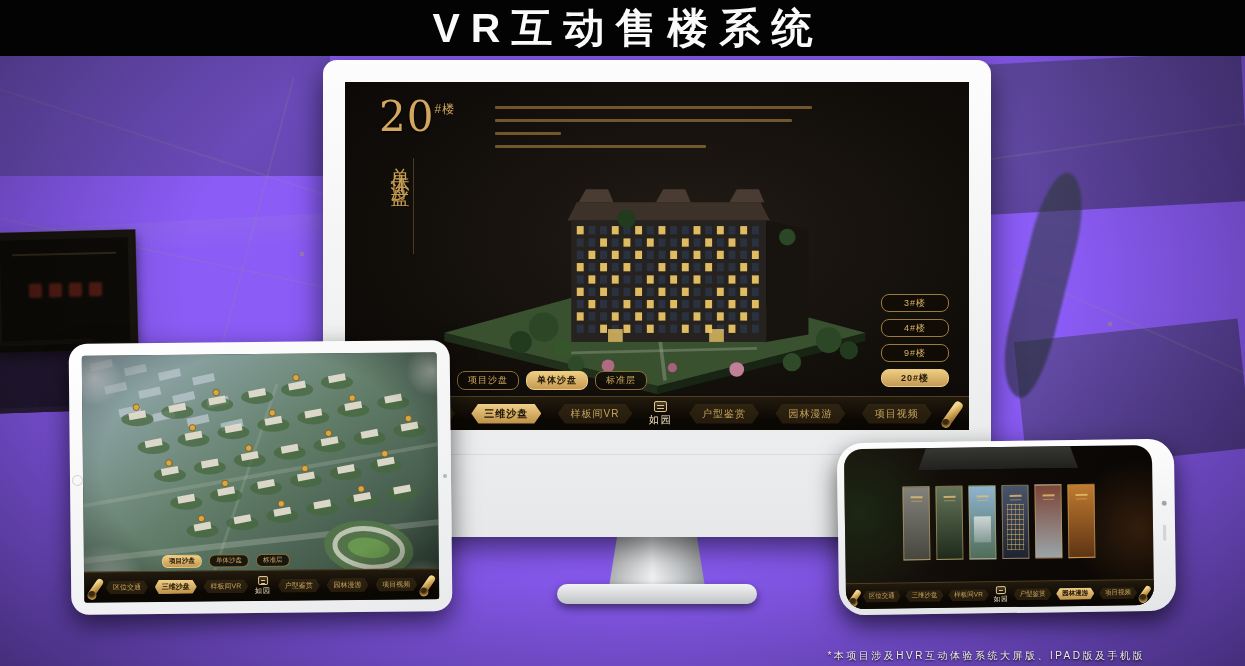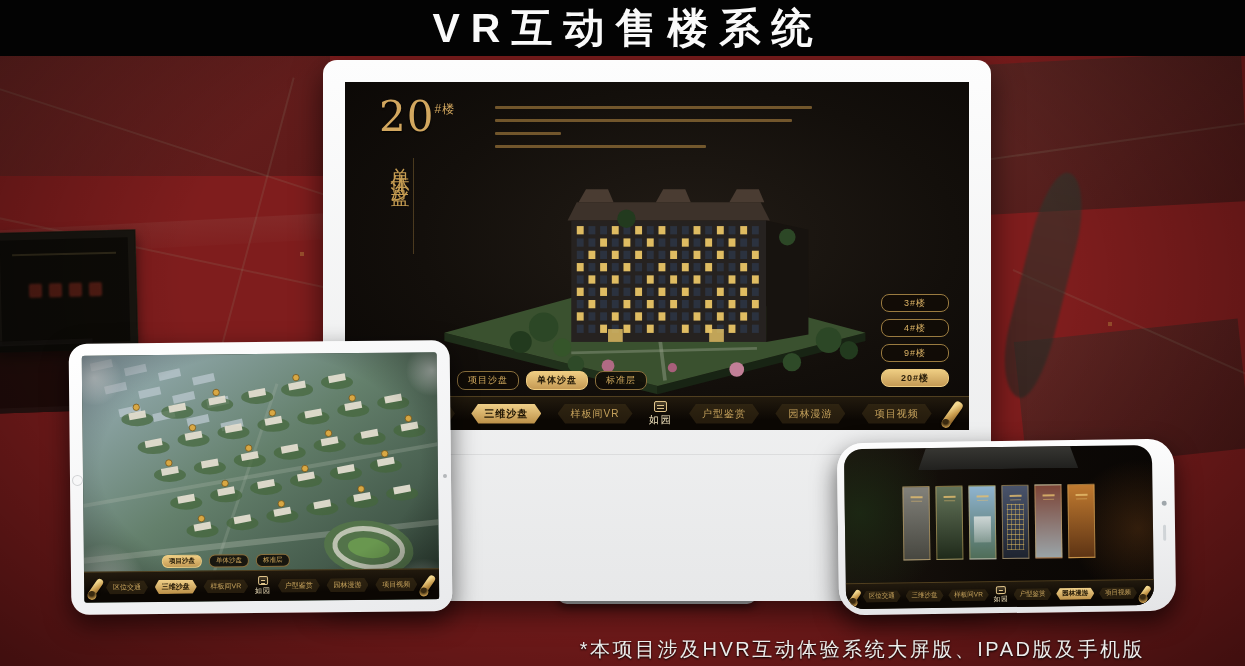--- a/index.html
+++ b/index.html
@@ -1,17 +1,17 @@
 <!DOCTYPE html>
 <html><head>
 <meta charset="utf-8">
 <style>
   html,body { margin:0; padding:0; background:#000; }
   .stage { position:relative; width:1245px; height:666px; overflow:hidden;
-           background:#7f1d1d; font-family:"Liberation Sans",sans-serif; }
+           background:#8b5cf6; font-family:"Liberation Sans",sans-serif; }
 
   
   .bg { position:absolute; inset:0; z-index:1; }
   .road { position:absolute; background:rgba(150,160,135,.14); height:2px; }
   .river { position:absolute; left:1020px; top:170px; width:46px; height:230px; opacity:.55;
            background:linear-gradient(#2a3a30,#1c2822); border-radius:45% 55% 40% 60%/30%;
            transform:rotate(14deg); filter:blur(1px); }
   .patch { position:absolute; opacity:.45;
            background:linear-gradient(145deg, rgba(40,52,44,.85), rgba(14,18,15,.95)); }
   .band { position:absolute; left:0; top:218px; width:470px; height:26px; transform:rotate(-3deg);
@@ -30,21 +30,21 @@
              border:1px solid rgba(200,160,70,.35); }
   .vignette { position:absolute; inset:0; z-index:2; pointer-events:none;
               background:radial-gradient(ellipse at 50% 42%, transparent 50%, rgba(0,0,0,.5) 100%); }
 
   
   .title-strip { position:absolute; top:0; left:0; right:0; height:56px; z-index:7;
                  background:#030303; display:flex; align-items:center; justify-content:center; }
   .title-strip h1 { margin:0; font-size:41px; font-weight:bold; color:#fafafa;
                     letter-spacing:11px; padding-left:11px; }
   .footnote { position:absolute; right:100px; bottom:3px; z-index:9; color:#ececea;
-              font-size:20px; letter-spacing:2.5px; text-shadow:0 1px 2px #000; }
+              font-size:10px; letter-spacing:2.5px; text-shadow:0 1px 2px #000; }
 
   
   .tabs { position:absolute; display:flex; gap:7px; z-index:4; }
   .tab { font-size:9px; padding:2px 10px; border-radius:8px; border:1px solid #8a6f3c;
          color:#d4ab5e; background:rgba(16,11,6,.88); letter-spacing:1px; white-space:nowrap; }
   .tab.active { background:linear-gradient(#efcd82,#c59a54); color:#241a08; border-color:#efcd82; font-weight:bold; }
   .tabs-sm .tab { font-size:6.5px; padding:1px 6px; border-radius:6px; letter-spacing:0; }
 
   .navbar { position:absolute; left:0; right:0; bottom:0; height:33px; z-index:4;
             background:linear-gradient(#221a0e,#0b0703 70%);
@@ -70,21 +70,21 @@
   .nav-sm .logo-text { font-size:7px; letter-spacing:1px; }
   .nav-sm .logo-icon { width:8px; height:7px; }
   .nav-sm .scroll { width:7px; height:21px; }
   .nav-xs { height:25px; padding:0 6px; }
   .nav-xs .nav-item { font-size:6.5px; padding:1.5px 6px; letter-spacing:0; }
   .nav-xs .logo-text { font-size:6.5px; letter-spacing:1px; }
   .nav-xs .logo-icon { width:8px; height:6px; }
   .nav-xs .scroll { width:6px; height:16px; }
 
   
-  .monitor { position:absolute; left:323px; top:60px; width:668px; height:541px; z-index:3;
+  .monitor { position:absolute; left:323px; top:60px; width:668px; height:477px; z-index:3;
              background:linear-gradient(#fdfdfd,#e7e8e9); border-radius:14px;
              box-shadow:0 10px 30px rgba(0,0,0,.6); }
   .monitor-screen { position:absolute; left:22px; top:22px; width:624px; height:348px; overflow:hidden;
         background:radial-gradient(ellipse at 55% 45%, #221c16 0%, #130f0b 55%, #0a0705 100%); }
   .chin-line { position:absolute; left:22px; right:22px; top:394px; height:1px; background:rgba(0,0,0,.07); }
   .stand-neck { position:absolute; left:609px; top:503px; width:96px; height:84px; z-index:2;
         background:linear-gradient(90deg,#aeb1b3,#f0f1f2 45%,#c9ccce 72%,#96999b);
         clip-path:polygon(14% 0,86% 0,100% 100%,0 100%); }
   .stand-foot { position:absolute; left:557px; top:584px; width:200px; height:20px; z-index:2;
         border-radius:10px; background:linear-gradient(#f2f3f4,#bfc2c4);

